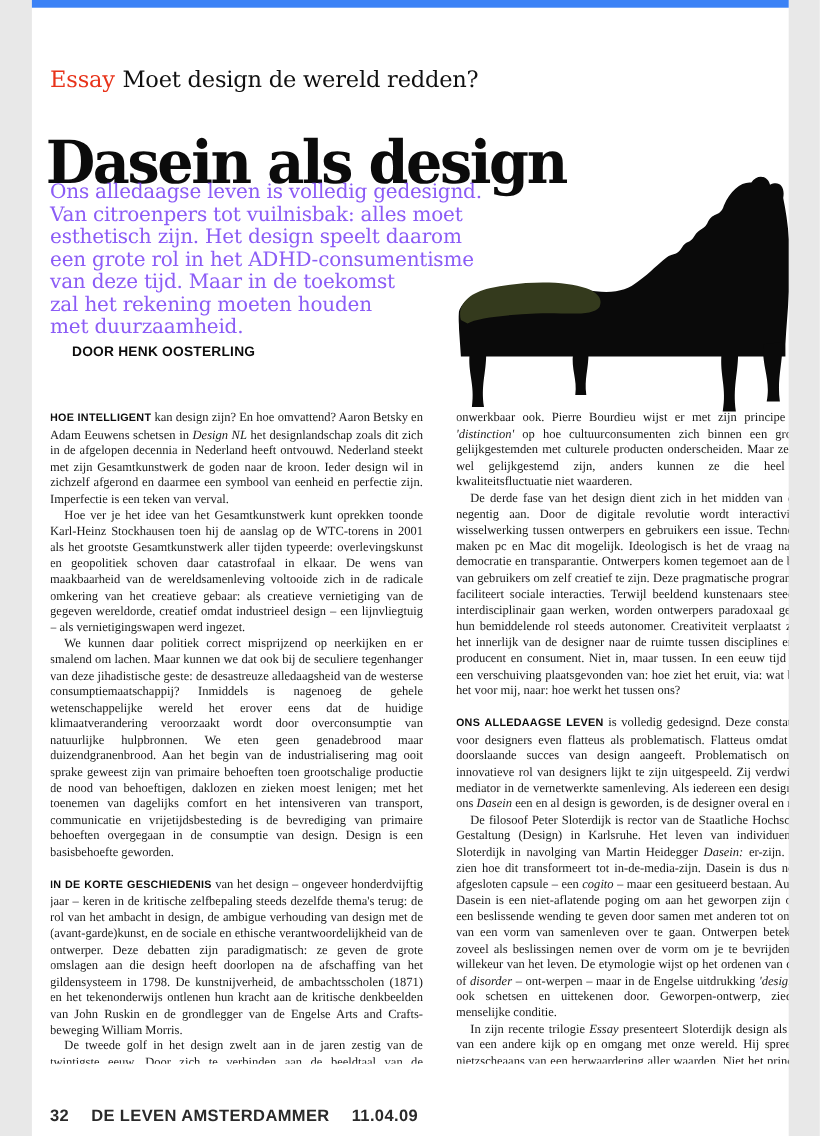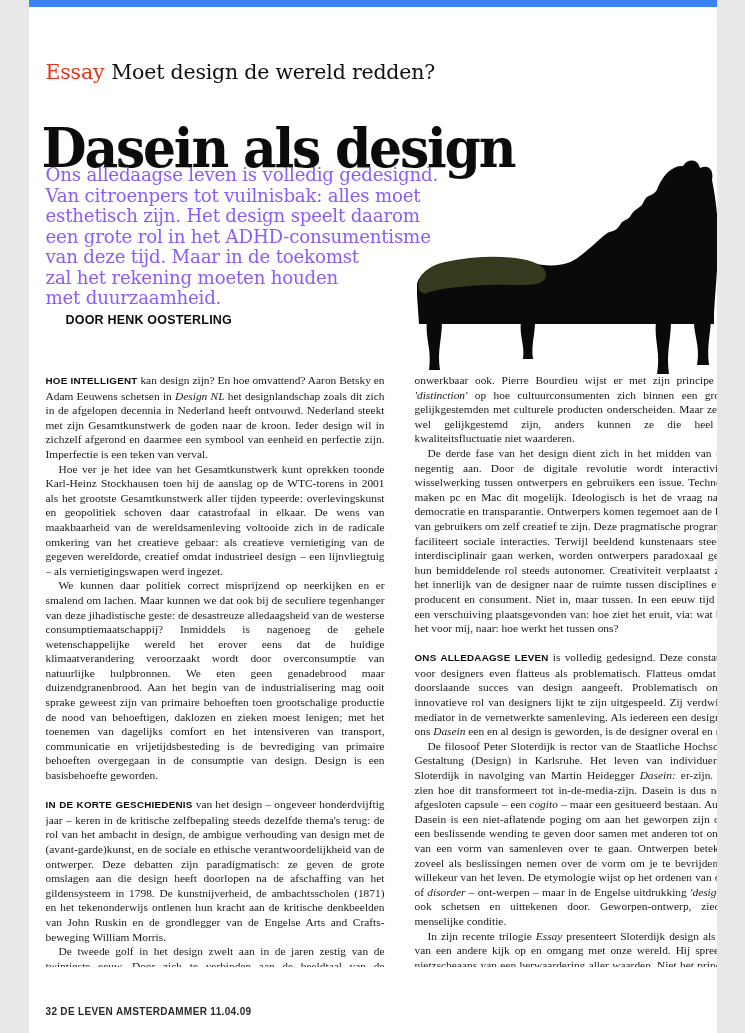--- a/index.html
+++ b/index.html
@@ -55,22 +55,22 @@
   .body-para.space-before{margin-top:14.6px;}
   .lead-in{
     font-family:"Liberation Sans",sans-serif;font-weight:bold;
     font-size:9.8px;letter-spacing:0.25px;color:#0d0d0d;
   }
   .body-para i{font-style:italic;}
   
   .footer{
     position:absolute;left:17px;top:999px;
     font-family:"Liberation Sans",sans-serif;font-weight:bold;
-    font-size:10px;letter-spacing:0.35px;color:#2a2a2a;
-    display:flex;gap:3px;white-space:nowrap;
+    font-size:15px;letter-spacing:0.35px;color:#2a2a2a;
+    display:flex;gap:20px;white-space:nowrap;
   }
 </style>
 </head>
 <body>
 
 <div id="page">
 
   <div class="kicker">
     <span class="kicker-label">Essay</span><span>Moet design de wereld redden?</span>
   </div>

